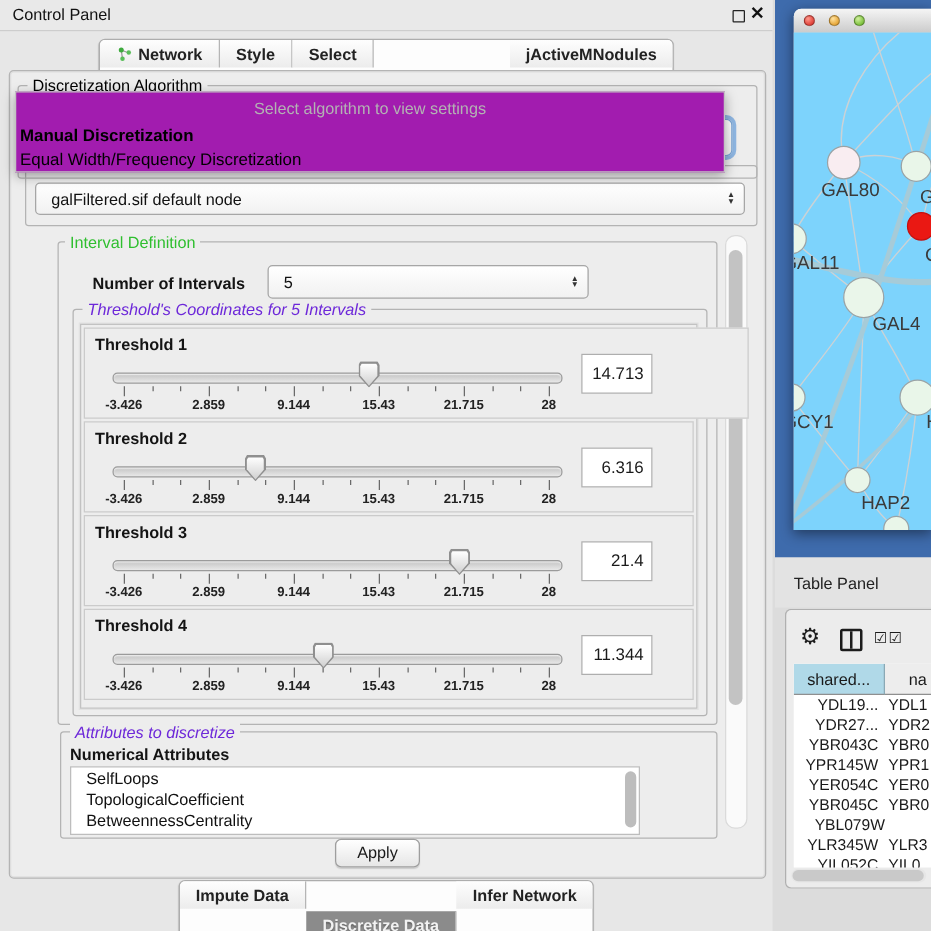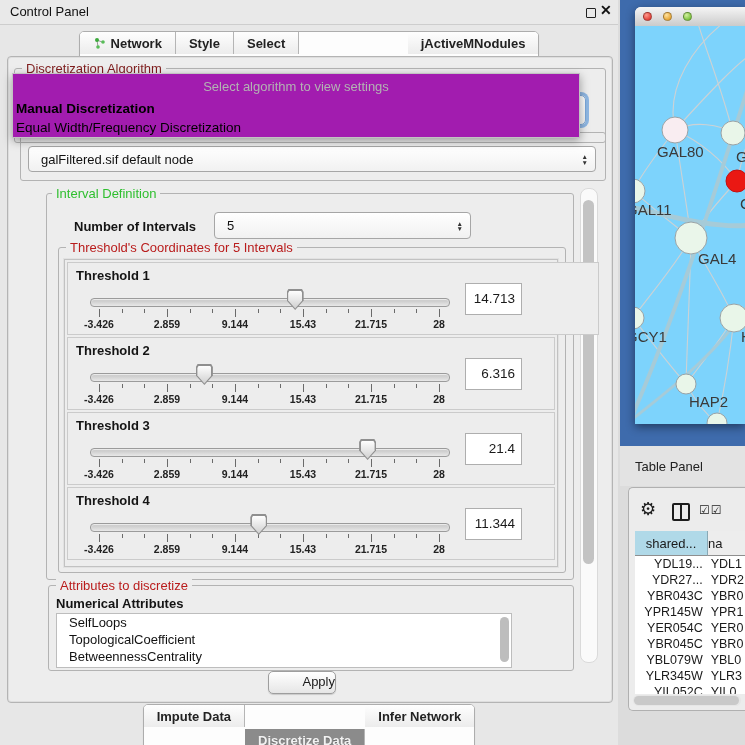--- a/index.html
+++ b/index.html
@@ -21,22 +21,22 @@
     color:#222;border-right:1px solid #b5b5b5;background:linear-gradient(#fefefe,#ececec);}
   .seg .it:last-child{border-right:none;}
   .seg .it.sel{background:#8b8b8b;color:#f2f2f2;text-shadow:0 1px 1px rgba(0,0,0,.25);margin-top:24px;}
 
   .outer-panel{left:7px;top:56px;width:604px;height:645px;background:#ededed;border:1px solid #b4b4b4;
     border-radius:4px;box-shadow:inset 0 0 0 1px #dedede;}
 
   .group{border:1px solid #b3b3b3;border-radius:3px;background:transparent;}
   .group-label{font-size:13px;background:#ededed;padding:0 4px;white-space:nowrap;}
   .g-green{color:#2fbf2f;}
-  .g-blue{color:#b91c1c;}
-  .g-gray{color:#7f1d1d;text-align:center;}
+  .g-blue{color:#6d28d9;font-style:italic;}
+  .g-gray{color:#000000;text-align:center;}
   .blabel{font-size:13px;font-weight:700;color:#141414;}
 
   .combo{background:linear-gradient(#ffffff,#f1f1f1);border:1px solid #a6a6a6;border-radius:4px;
     display:flex;align-items:center;font-size:13px;color:#111;padding-left:12px;box-sizing:border-box;text-align:center;}
   .stepper{position:absolute;right:7px;top:50%;transform:translateY(-50%);display:flex;flex-direction:column;
     align-items:center;line-height:5.5px;font-size:6.5px;color:#333;}
   .focused{border:1px solid #7aa7d9;box-shadow:0 0 0 3px rgba(110,163,221,.75);}
 
   .popup{left:12px;top:73px;width:566px;height:63px;background:#a21caf;border:1px solid #c2c2c2;
     box-shadow:0 3px 9px rgba(0,0,0,.35);z-index:40;}
@@ -62,21 +62,21 @@
   .ticklabels{position:absolute;left:22px;top:55px;width:358px;height:12px;}
   .ticklabels span{position:absolute;transform:translateX(-50%);font-size:10.5px;font-weight:700;color:#222;white-space:nowrap;}
   .val-field{position:absolute;left:397px;top:20px;width:57px;height:32px;background:#fff;border:1px solid #aeaeae;
     box-sizing:border-box;font-size:13.5px;text-align:right;padding:7px 6px 0 0;}
 
   .listbox{background:#fff;border:1px solid #bdbdbd;overflow:hidden;}
   .listbox .li{font-size:13px;line-height:17px;padding-left:12px;color:#111;white-space:nowrap;}
   .list-thumb{position:absolute;right:2px;top:3px;width:9px;height:45px;background:#bdbdbd;border-radius:5px;}
 
   .apply{left:268px;top:671px;width:66px;height:21px;border:1px solid #9e9e9e;border-radius:5px;
-    background:linear-gradient(#ffffff,#e6e6e6);font-size:13px;text-align:right;line-height:20px;
+    background:linear-gradient(#ffffff,#e6e6e6);font-size:13px;text-align:center;line-height:20px;
     box-shadow:0 1px 1px rgba(0,0,0,.15);}
 
   
   .blue-frame{left:620px;top:0;width:125px;height:446px;background:#3e6bac;}
   .macwin{left:635px;top:7px;width:110px;height:417px;background:#fff;border-radius:6px 0 0 0;
     box-shadow:0 3px 10px rgba(0,0,0,.45);}
   .mactb{position:absolute;left:0;top:0;width:110px;height:19px;border-radius:6px 0 0 0;
     background:linear-gradient(#f5f5f5,#cbcbcb);border-bottom:1px solid #9a9a9a;}
   .light{position:absolute;top:5px;width:9px;height:9px;border-radius:50%;border:1px solid rgba(0,0,0,.3);box-sizing:border-box;}
   .l-red{left:8px;background:radial-gradient(circle at 35% 30%,#ff9a8d,#e2443c 70%);}
@@ -89,21 +89,21 @@
   .tp-box{left:628px;top:487px;width:117px;height:222px;background:#ececec;border:1px solid #b0b0b0;
     border-radius:5px 0 0 5px;border-right:none;}
   .gear{left:640px;top:498px;font-size:18px;color:#1c1c1c;}
   .splitcol{left:672px;top:503px;width:14px;height:14px;border:2px solid #1c1c1c;border-radius:2px;}
   .splitcol::after{content:"";position:absolute;left:6px;top:0;width:2px;height:14px;background:#1c1c1c;}
   .cbicons{left:699px;top:503px;font-size:12px;color:#1c1c1c;letter-spacing:1px;}
   .tbl{left:635px;top:531px;width:110px;height:163px;background:#fff;overflow:hidden;}
   .tbl-hdr{position:absolute;left:0;top:0;height:25px;font-size:13px;box-sizing:border-box;
     border-bottom:1px solid #8f8f8f;display:flex;align-items:center;justify-content:center;}
   .h1{width:73px;background:#b0d9e8;border-right:1px solid #8aa9b5;}
-  .h2{left:73px;width:37px;background:#ededed;justify-content:flex-start;padding-left:0;}
+  .h2{left:73px;width:37px;background:#ededed;justify-content:flex-start;padding-left:19px;}
   .trow{position:absolute;left:0;width:110px;height:16px;font-size:12.5px;display:flex;}
   .trow .c1{width:73px;text-align:right;}
   .trow .c2{width:37px;padding-left:8px;white-space:nowrap;overflow:hidden;}
   .hsb{left:633px;top:695px;width:108px;height:11px;background:#e6e6e6;border-radius:6px;}
   .hsb-thumb{position:absolute;left:1px;top:1px;width:105px;height:9px;background:#c9c9c9;border-radius:5px;}
 </style>
 </head>
 <body>
 
 <div id="screen">
@@ -449,21 +449,21 @@
         <div class="trow" style="top: 90px;">
           <div class="c1">YER054C</div>
           <div class="c2">YER0</div>
         </div>
 
         <div class="trow" style="top: 106px;">
           <div class="c1">YBR045C</div>
           <div class="c2">YBR0</div>
         </div>
 
-        <div class="trow" style="top: 122px;">
+        <div class="trow" style="top: 122px; flex-direction: column;">
           <div class="c1">YBL079W</div>
           <div class="c2">YBL0</div>
         </div>
 
         <div class="trow" style="top: 138px;">
           <div class="c1">YLR345W</div>
           <div class="c2">YLR3</div>
         </div>
 
         <div class="trow" style="top: 154px;">

